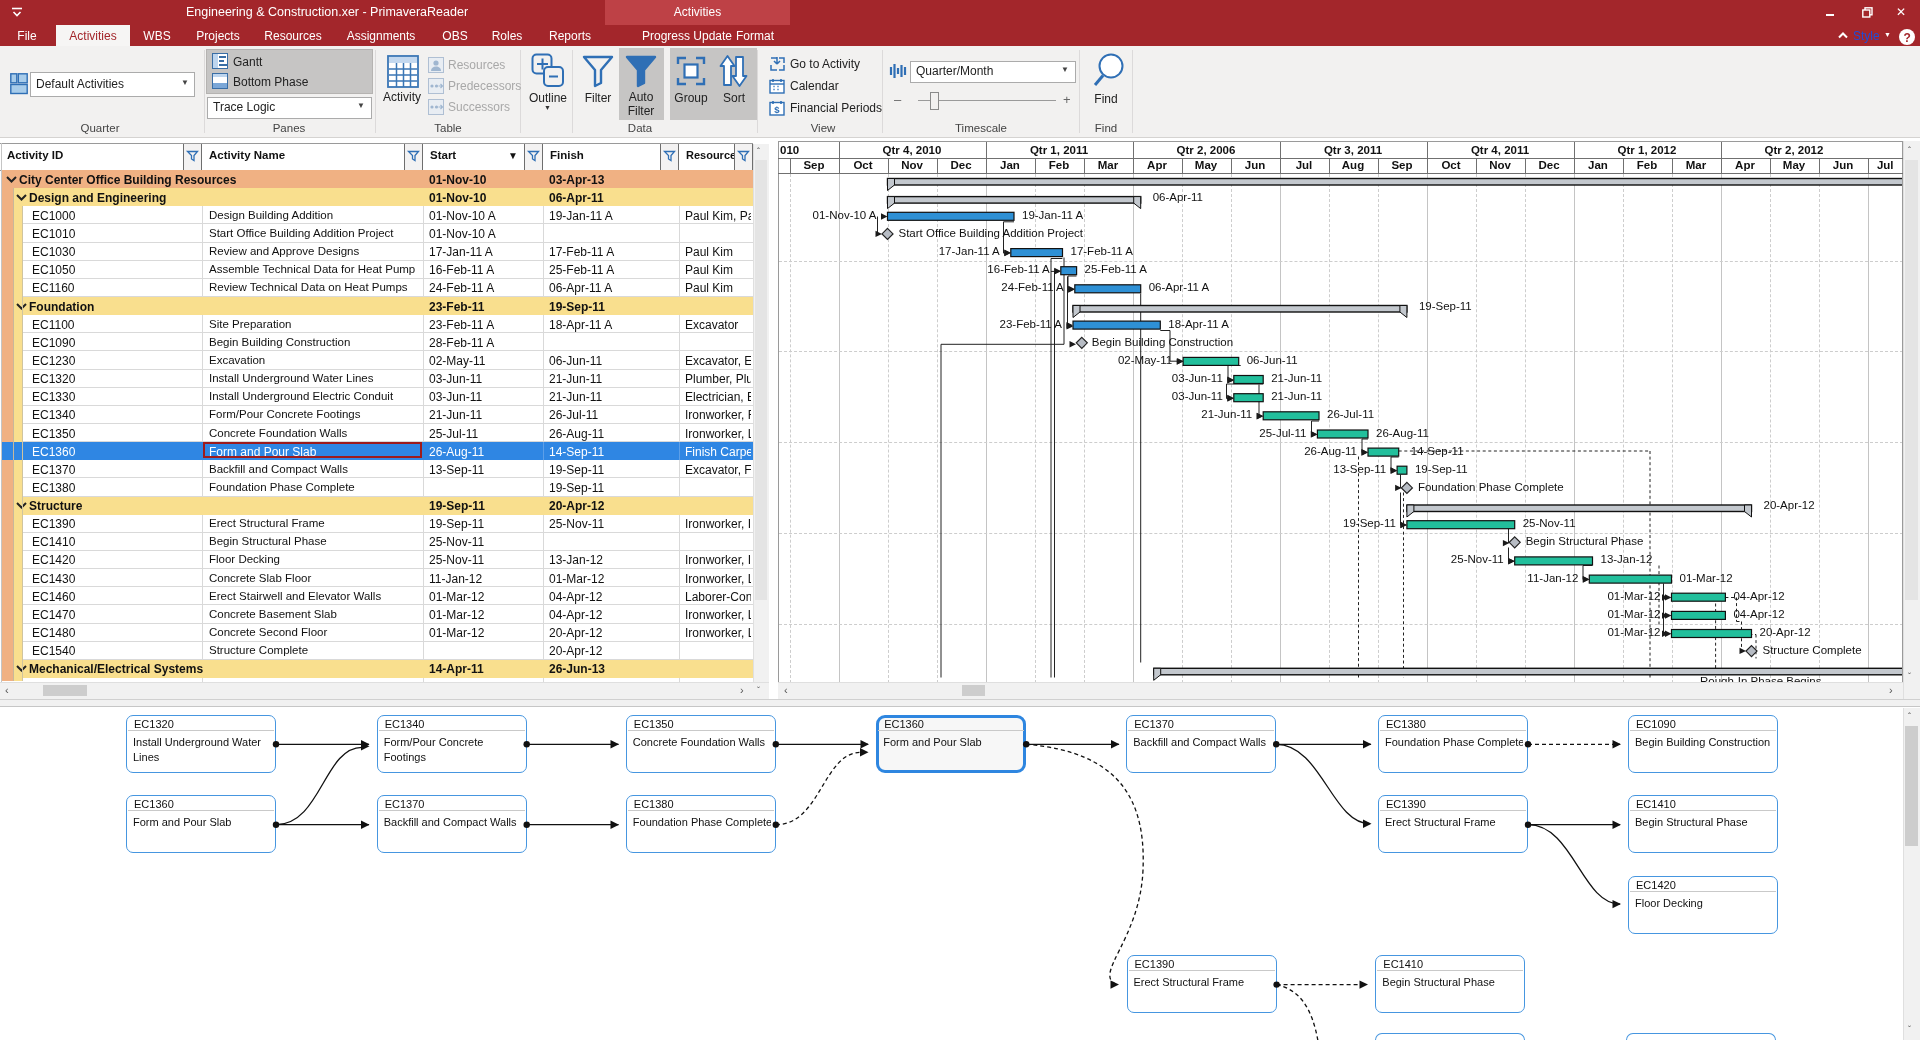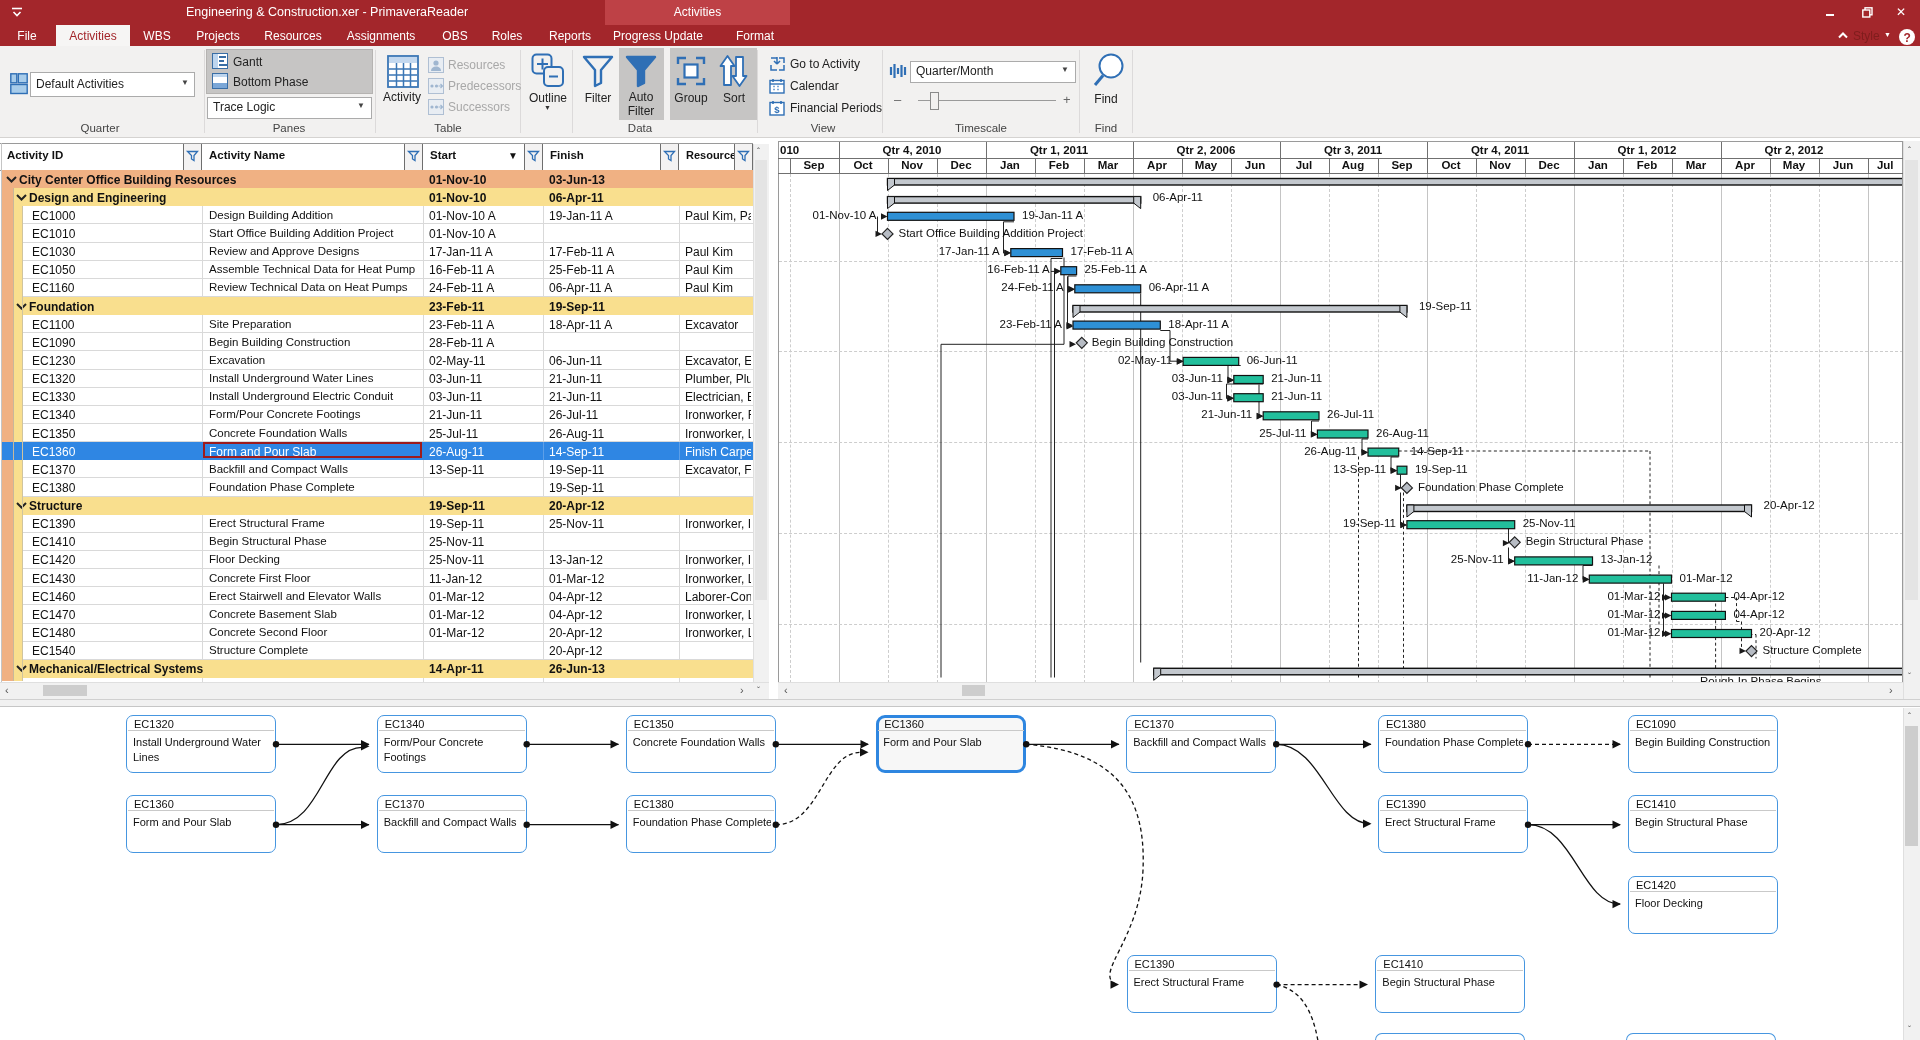--- a/index.html
+++ b/index.html
@@ -25,21 +25,21 @@
 <div class="ab" style="left:56px;top:25px;width:74px;height:21px;background:#f6f5f4"></div>
 <div class="tx" style="left:-53px;top:29px;width:160px;text-align:center;font-size:12px;color:#fff">File</div>
 <div class="tx" style="left:13px;top:29px;width:160px;text-align:center;font-size:12px;color:#A3262B">Activities</div>
 <div class="tx" style="left:77px;top:29px;width:160px;text-align:center;font-size:12px;color:#fff">WBS</div>
 <div class="tx" style="left:138px;top:29px;width:160px;text-align:center;font-size:12px;color:#fff">Projects</div>
 <div class="tx" style="left:213px;top:29px;width:160px;text-align:center;font-size:12px;color:#fff">Resources</div>
 <div class="tx" style="left:301px;top:29px;width:160px;text-align:center;font-size:12px;color:#fff">Assignments</div>
 <div class="tx" style="left:375px;top:29px;width:160px;text-align:center;font-size:12px;color:#fff">OBS</div>
 <div class="tx" style="left:427px;top:29px;width:160px;text-align:center;font-size:12px;color:#fff">Roles</div>
 <div class="tx" style="left:490px;top:29px;width:160px;text-align:center;font-size:12px;color:#fff">Reports</div>
-<div class="tx" style="left:584px;top:29px;width:148px;text-align:center;font-size:12px;color:#fff">Progress Update</div>
+<div class="tx" style="left:584px;top:29px;width:148px;text-align:right;font-size:12px;color:#fff">Progress Update</div>
 <div class="tx" style="left:675px;top:29px;width:160px;text-align:center;font-size:12px;color:#fff">Format</div>
 <div class="ab" style="left:0;top:46px;width:1920px;height:91px;background:#F2F1F0;border-bottom:1px solid #D5D3D1"></div>
 <div class="ab" style="left:204px;top:50px;width:1px;height:83px;background:#DCDADA"></div>
 <div class="ab" style="left:375px;top:50px;width:1px;height:83px;background:#DCDADA"></div>
 <div class="ab" style="left:520px;top:50px;width:1px;height:83px;background:#DCDADA"></div>
 <div class="ab" style="left:572px;top:50px;width:1px;height:83px;background:#DCDADA"></div>
 <div class="ab" style="left:757px;top:50px;width:1px;height:83px;background:#DCDADA"></div>
 <div class="ab" style="left:882px;top:50px;width:1px;height:83px;background:#DCDADA"></div>
 <div class="ab" style="left:1079px;top:50px;width:1px;height:83px;background:#DCDADA"></div>
 <div class="ab" style="left:1132px;top:50px;width:1px;height:83px;background:#DCDADA"></div>
@@ -161,21 +161,21 @@
 <div class="tx" style="left:1063px;top:92px;font-size:13px;color:#666">+</div>
 <svg width="36" height="36" style="left:1092px;top:52px" viewBox="0 0 36 36">
 <circle cx="19" cy="14" r="11.5" fill="#fff" stroke="#2F6FB5" stroke-width="2"></circle>
 <path d="M11 23.5 3 33" stroke="#2F6FB5" stroke-width="3"></path>
   </svg>
 <div class="tx" style="left:1066px;top:92px;width:80px;text-align:center;font-size:12px;color:#222">Find</div>
 <div class="ab" style="left:1757px;top:25px;width:163px;height:21px;background:#A3262B"></div>
 <svg width="12" height="8" style="left:1837px;top:31px" viewBox="0 0 12 8">
     <path d="M2 6.5 6 2.5 10 6.5" fill="none" stroke="#fff" stroke-width="2"></path>
   </svg>
-<div class="tx" style="left:1853px;top:29px;font-size:12px;color:#7f1d1d">Style</div>
+<div class="tx" style="left:1853px;top:29px;font-size:12px;color:#1d4ed8">Style</div>
 <div class="tx" style="left:1884px;top:31px;font-size:7px;color:#fff">▼</div>
 <div class="ab" style="left:1899px;top:29px;width:16px;height:16px;border-radius:8px;background:#fff"></div>
 <div class="tx" style="left:1903.5px;top:31px;font-size:12px;font-weight:bold;color:#A3262B">?</div>
 <div class="ab" style="left:0;top:143px;width:753px;height:539px;background:#fff;border-top:1px solid #9a9a9a"></div>
 <div class="ab" style="left:0;top:144px;width:753px;height:26px;background:#fff;border-bottom:1px solid #9a9a9a"></div>
 <div class="ab" style="left:0px;top:144px;width:201px;height:26px;border-right:1px solid #6E6E6E"></div>
 <div class="tx" style="left:7px;top:149px;font-size:11.5px;font-weight:bold;color:#111">Activity ID</div>
 <div class="ab" style="left:202px;top:144px;width:220px;height:26px;border-right:1px solid #6E6E6E"></div>
 <div class="tx" style="left:209px;top:149px;font-size:11.5px;font-weight:bold;color:#111">Activity Name</div>
 <div class="ab" style="left:423px;top:144px;width:119px;height:26px;border-right:1px solid #6E6E6E"></div>
@@ -204,21 +204,21 @@
 <svg width="13" height="13" style="left:737px;top:150px" viewBox="0 0 13 13">
     <path d="M1.5 1.5h10L8 5.5v5L5.5 9V5.5Z" fill="none" stroke="#2F6FB5" stroke-width="1.3"></path>
   </svg>
 <div class="tx" style="left:508px;top:150px;font-size:10px;color:#111">▼</div>
 <div class="ab" style="left:2px;top:170.0px;width:751px;height:18.14px;background:#F0B183"></div>
 <svg width="11" height="7" style="left:6px;top:175.5px" viewBox="0 0 11 7">
     <path d="M1 1 L5.5 5.5 L10 1" fill="none" stroke="#222" stroke-width="2"></path>
   </svg>
 <div class="tx" style="left:19px;top:172.5px;font-size:12px;font-weight:bold;color:#111">City Center Office Building Resources</div>
 <div class="tx" style="left:429px;top:172.5px;font-size:12px;font-weight:bold;color:#111">01-Nov-10</div>
-<div class="tx" style="left:549px;top:172.5px;font-size:12px;font-weight:bold;color:#111">03-Jun-13</div>
+<div class="tx" style="left:549px;top:172.5px;font-size:12px;font-weight:bold;color:#111">03-Apr-13</div>
 <div class="ab" style="left:2px;top:188.1px;width:10.5px;height:18.14px;background:#F0B183"></div>
 <div class="ab" style="left:13.5px;top:188.1px;width:739.5px;height:18.14px;background:#F9DF8E"></div>
 <svg width="11" height="7" style="left:16px;top:193.6px" viewBox="0 0 11 7">
     <path d="M1 1 L5.5 5.5 L10 1" fill="none" stroke="#222" stroke-width="2"></path>
   </svg>
 <div class="tx" style="left:29px;top:190.6px;font-size:12px;font-weight:bold;color:#111">Design and Engineering</div>
 <div class="tx" style="left:429px;top:190.6px;font-size:12px;font-weight:bold;color:#111">01-Nov-10</div>
 <div class="tx" style="left:549px;top:190.6px;font-size:12px;font-weight:bold;color:#111">06-Apr-11</div>
 <div class="ab" style="left:2px;top:206.3px;width:10.5px;height:18.14px;background:#F0B183"></div>
 <div class="ab" style="left:13.5px;top:206.3px;width:8px;height:18.14px;background:#F9DF8E"></div>
@@ -378,21 +378,21 @@
 <div class="ab" style="left:22.5px;top:550.9px;width:730.5px;height:18.14px;background:#fff;border-bottom:1px solid #D9D9D9;box-sizing:border-box"></div>
 <div class="tx" style="left:32px;top:553.4px;font-size:12px;color:#111">EC1420</div>
 <div class="ab tx" style="left:209px;top:553.4px;width:211px;overflow:hidden;font-size:11.5px;color:#111">Floor Decking</div>
 <div class="tx" style="left:429px;top:553.4px;font-size:12px;color:#111">25-Nov-11</div>
 <div class="tx" style="left:549px;top:553.4px;font-size:12px;color:#111">13-Jan-12</div>
 <div class="ab tx" style="left:685px;top:553.4px;width:66px;overflow:hidden;font-size:12px;color:#111">Ironworker, Ironwo</div>
 <div class="ab" style="left:2px;top:569.1px;width:10.5px;height:18.14px;background:#F0B183"></div>
 <div class="ab" style="left:13.5px;top:569.1px;width:8px;height:18.14px;background:#F9DF8E"></div>
 <div class="ab" style="left:22.5px;top:569.1px;width:730.5px;height:18.14px;background:#fff;border-bottom:1px solid #D9D9D9;box-sizing:border-box"></div>
 <div class="tx" style="left:32px;top:571.6px;font-size:12px;color:#111">EC1430</div>
-<div class="ab tx" style="left:209px;top:571.6px;width:211px;overflow:hidden;font-size:11.5px;color:#111">Concrete First Floor</div>
+<div class="ab tx" style="left:209px;top:571.6px;width:211px;overflow:hidden;font-size:11.5px;color:#111">Concrete Slab Floor</div>
 <div class="tx" style="left:429px;top:571.6px;font-size:12px;color:#111">11-Jan-12</div>
 <div class="tx" style="left:549px;top:571.6px;font-size:12px;color:#111">01-Mar-12</div>
 <div class="ab tx" style="left:685px;top:571.6px;width:66px;overflow:hidden;font-size:12px;color:#111">Ironworker, Laborer</div>
 <div class="ab" style="left:2px;top:587.2px;width:10.5px;height:18.14px;background:#F0B183"></div>
 <div class="ab" style="left:13.5px;top:587.2px;width:8px;height:18.14px;background:#F9DF8E"></div>
 <div class="ab" style="left:22.5px;top:587.2px;width:730.5px;height:18.14px;background:#fff;border-bottom:1px solid #D9D9D9;box-sizing:border-box"></div>
 <div class="tx" style="left:32px;top:589.7px;font-size:12px;color:#111">EC1460</div>
 <div class="ab tx" style="left:209px;top:589.7px;width:211px;overflow:hidden;font-size:11.5px;color:#111">Erect Stairwell and Elevator Walls</div>
 <div class="tx" style="left:429px;top:589.7px;font-size:12px;color:#111">01-Mar-12</div>
 <div class="tx" style="left:549px;top:589.7px;font-size:12px;color:#111">04-Apr-12</div>

